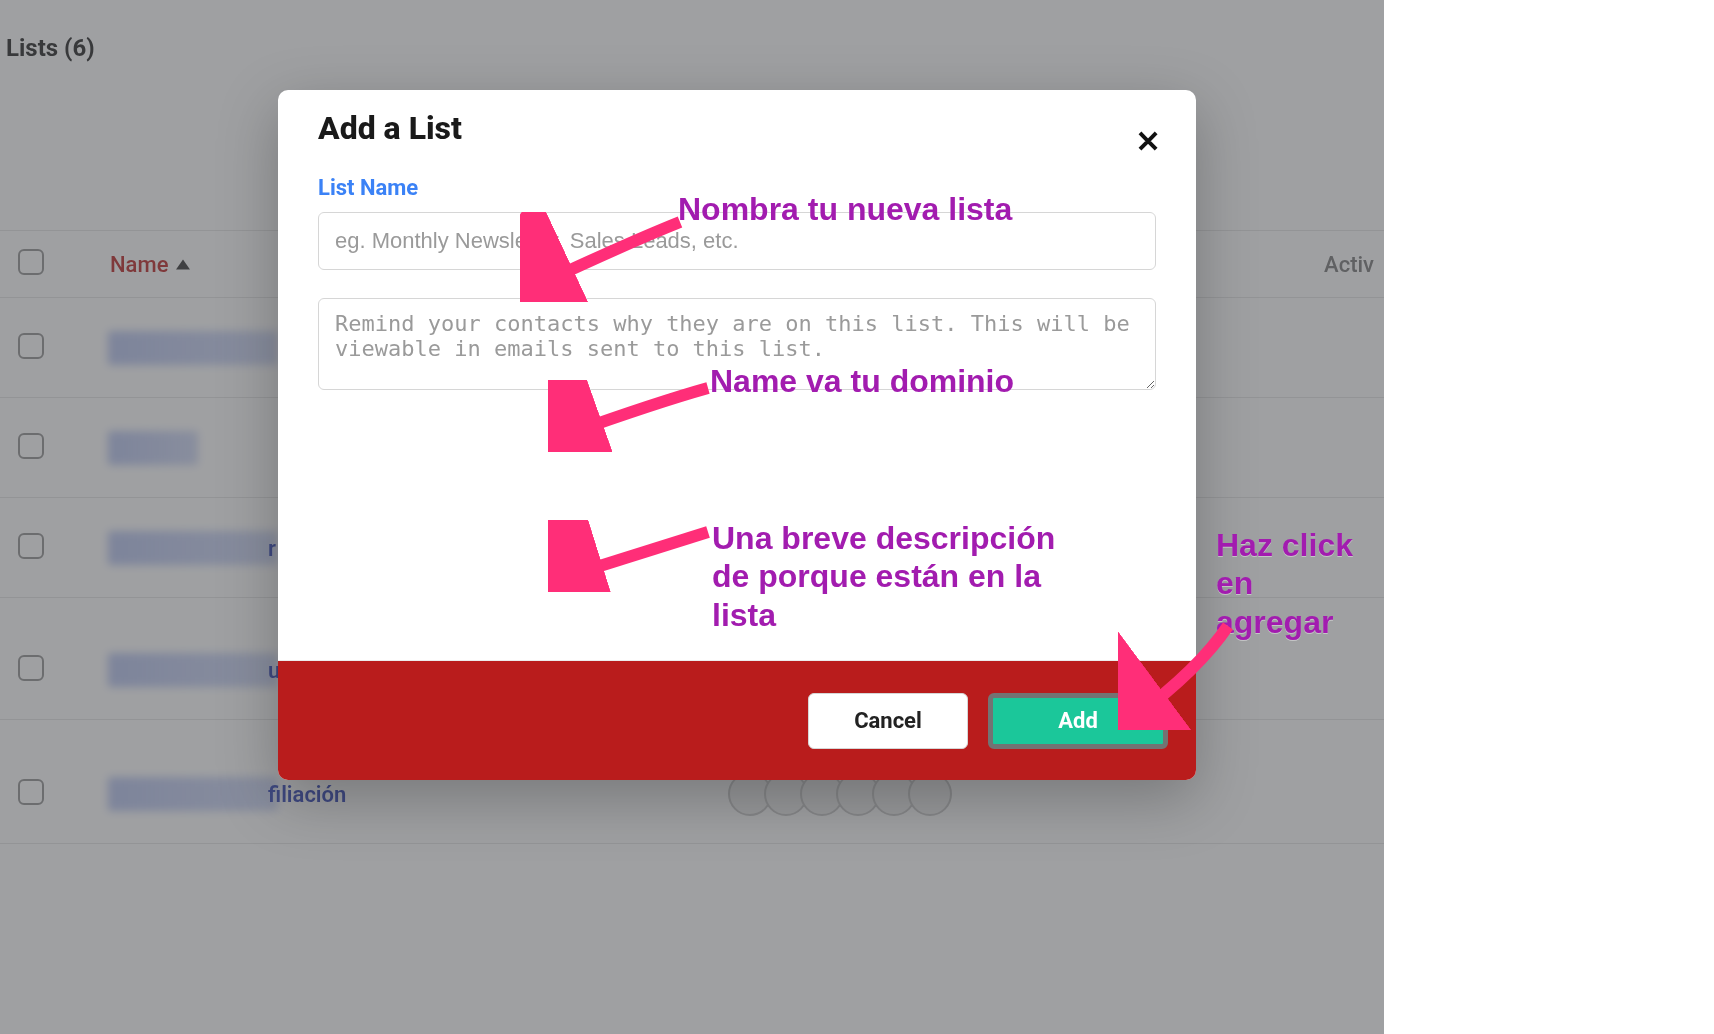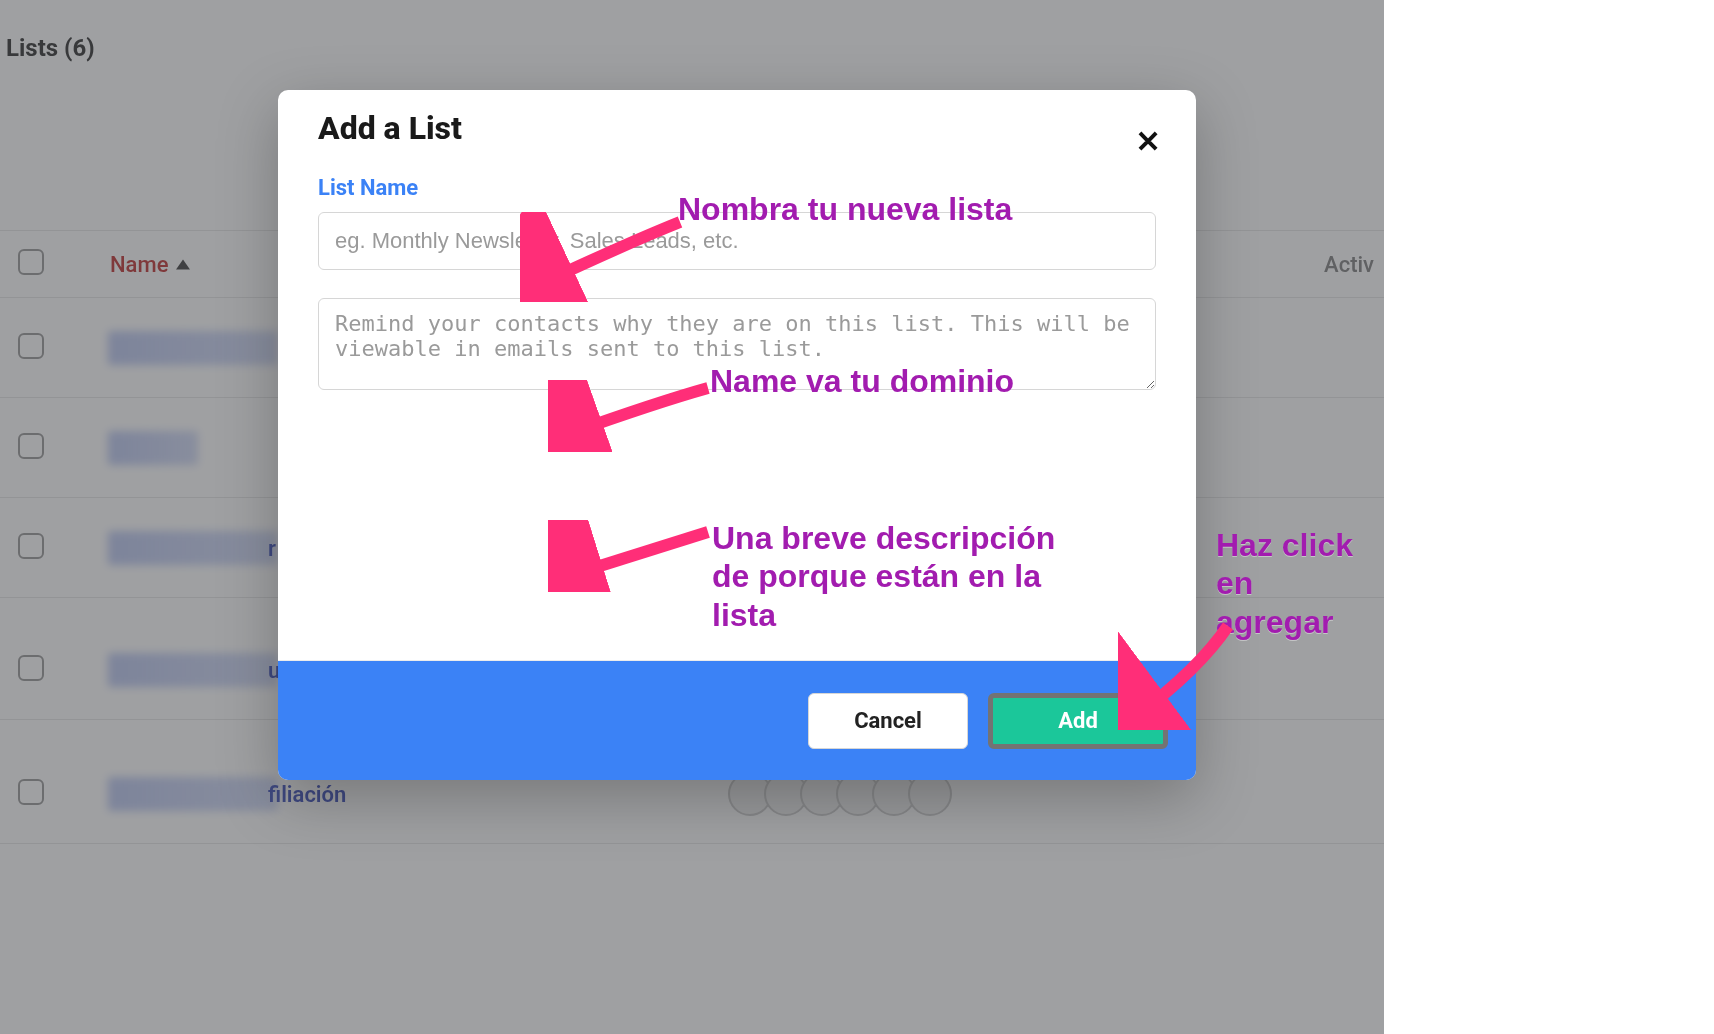--- a/index.html
+++ b/index.html
@@ -28,21 +28,21 @@
   .modal-body { padding:19px 40px 0 40px; }
   .modal-title { font-size:32px; font-weight:800; color:#1a1a1a; }
   .close-btn { position:absolute; right:28px; top:32px; width:40px; height:40px; display:flex; align-items:center; justify-content:center; cursor:pointer; }
   .close-x { font-size:30px; font-weight:700; color:#111; line-height:1; }
   .field-group { margin-top:28px; }
   .field-label { font-size:22px; font-weight:700; color:#3b82f6; margin-bottom:12px; }
   .text-input { width:100%; height:58px; border:1px solid #d6d6d6; border-radius:6px; padding:0 16px; font-size:22px; color:#333; }
   .text-input::placeholder { color:#9a9a9a; }
   .textarea { width:100%; height:92px; border:1px solid #d6d6d6; border-radius:6px; padding:12px 16px; font-size:22px; color:#333; resize:both; }
   .textarea::placeholder { color:#9a9a9a; }
-  .modal-footer { position:absolute; left:0; bottom:0; width:100%; height:120px; background:#3b82f6; border-top:1px solid #ececec; display:flex; align-items:center; justify-content:flex-end; padding-right:28px; gap:20px; }
+  .modal-footer { position:absolute; left:0; bottom:0; width:100%; height:120px; background:#b91c1c; border-top:1px solid #ececec; display:flex; align-items:center; justify-content:flex-end; padding-right:28px; gap:20px; }
   .btn { height:56px; border-radius:6px; font-size:22px; font-weight:700; display:flex; align-items:center; justify-content:center; cursor:pointer; }
   .btn-cancel { width:160px; background:#fff; border:1px solid #d6d6d6; color:#222; }
   .btn-add { width:180px; background:#1bc79a; border:5px solid #737373; color:#fff; }
 
   
   .anno { position:absolute; font-family: Arial, sans-serif; font-size:32px; font-weight:900; color:#a21caf; line-height:1.2; text-shadow:0 1px 0 rgba(255,255,255,0.4); pointer-events:none; white-space:pre; }
   .arrow { position:absolute; pointer-events:none; }
   .arrow svg { display:block; }
 
   .right-strip { position:absolute; left:1384px; top:0; width:330px; height:1034px; background:#fff; }

